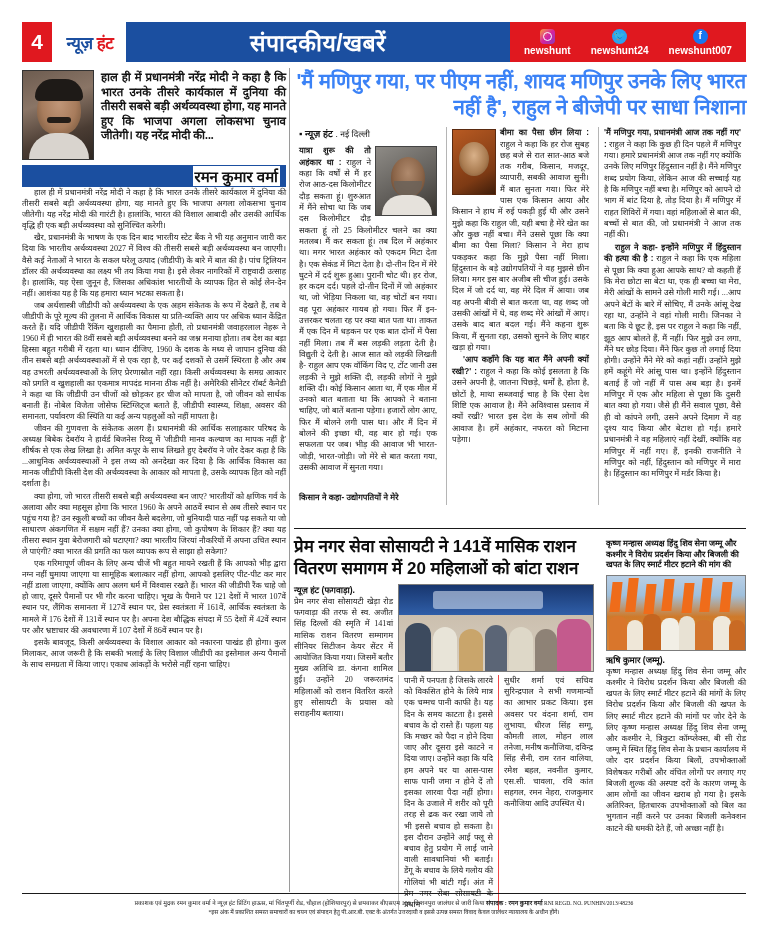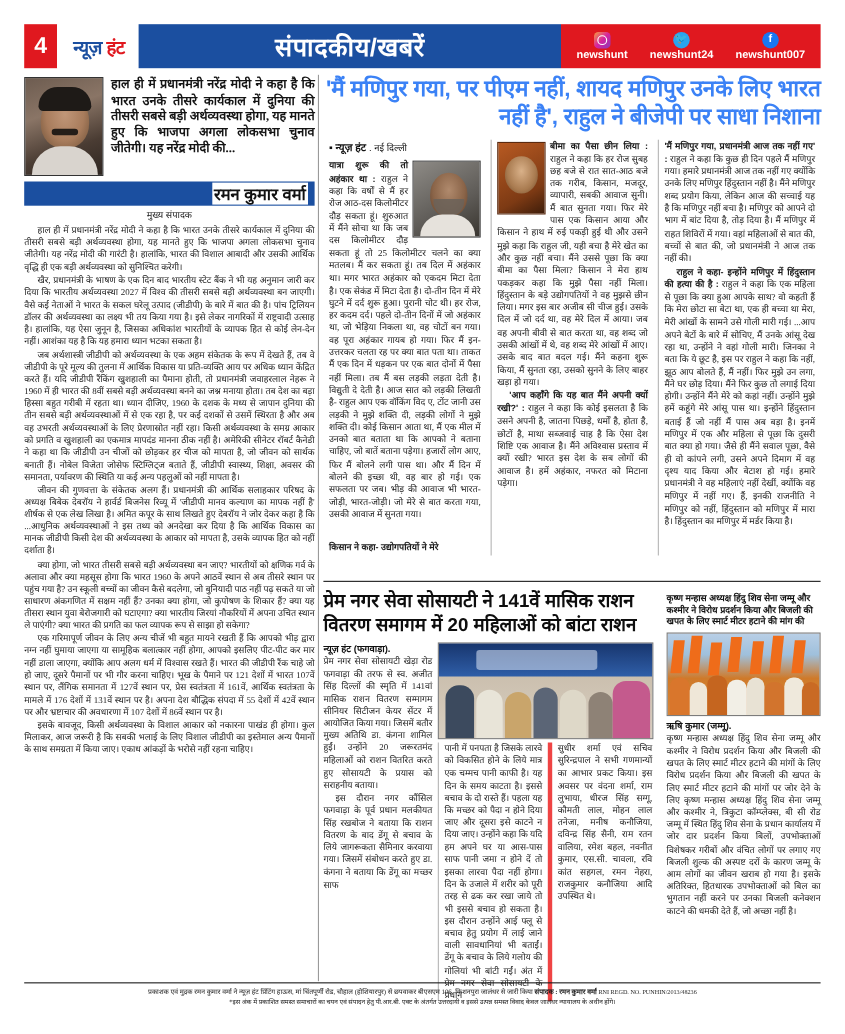--- a/index.html
+++ b/index.html
@@ -290,21 +290,20 @@
     <div class="edit-intro-wrap">
       <div class="edit-photo">
           <span class="hair"></span>
           <span class="mous"></span>
         </div>
       <div class="edit-intro">हाल ही में प्रधानमंत्री नरेंद्र मोदी ने कहा है कि भारत उनके तीसरे कार्यकाल में दुनिया की तीसरी सबसे बड़ी अर्थव्यवस्था होगा, यह मानते हुए कि भाजपा अगला लोकसभा चुनाव जीतेगी। यह नरेंद्र मोदी की...</div>
     </div>
     <div class="byline-bar">
       <span class="byline-name">रमन कुमार वर्मा</span>
     </div>
-    <div class="byline-role">मुख्य संपादक</div>
     <div class="edit-body">
       <p>हाल ही में प्रधानमंत्री नरेंद्र मोदी ने कहा है कि भारत उनके तीसरे कार्यकाल में दुनिया की तीसरी सबसे बड़ी अर्थव्यवस्था होगा, यह मानते हुए कि भाजपा अगला लोकसभा चुनाव जीतेगी। यह नरेंद्र मोदी की गारंटी है। हालांकि, भारत की विशाल आबादी और उसकी आर्थिक वृद्धि ही एक बड़ी अर्थव्यवस्था को सुनिश्चित करेगी।</p>
       <p>खैर, प्रधानमंत्री के भाषण के एक दिन बाद भारतीय स्टेट बैंक ने भी यह अनुमान जारी कर दिया कि भारतीय अर्थव्यवस्था 2027 में विश्व की तीसरी सबसे बड़ी अर्थव्यवस्था बन जाएगी। वैसे कई नेताओं ने भारत के सकल घरेलू उत्पाद (जीडीपी) के बारे में बात की है। पांच ट्रिलियन डॉलर की अर्थव्यवस्था का लक्ष्य भी तय किया गया है। इसे लेकर नागरिकों में राष्ट्रवादी उत्साह है। हालांकि, यह ऐसा जुनून है, जिसका अधिकांश भारतीयों के व्यापक हित से कोई लेन-देन नहीं। आशंका यह है कि यह हमारा ध्यान भटका सकता है।</p>
       <p>जब अर्थशास्त्री जीडीपी को अर्थव्यवस्था के एक अहम संकेतक के रूप में देखते हैं, तब वे जीडीपी के पूरे मूल्य की तुलना में आर्थिक विकास या प्रति-व्यक्ति आय पर अधिक ध्यान केंद्रित करते हैं। यदि जीडीपी रैंकिंग खुशहाली का पैमाना होती, तो प्रधानमंत्री जवाहरलाल नेहरू ने 1960 में ही भारत की 8वीं सबसे बड़ी अर्थव्यवस्था बनने का जश्न मनाया होता। तब देश का बड़ा हिस्सा बहुत गरीबी में रहता था। ध्यान दीजिए, 1960 के दशक के मध्य से जापान दुनिया की तीन सबसे बड़ी अर्थव्यवस्थाओं में से एक रहा है, पर कई दशकों से उसमें स्थिरता है और अब वह उभरती अर्थव्यवस्थाओं के लिए प्रेरणास्रोत नहीं रहा। किसी अर्थव्यवस्था के समग्र आकार को प्रगति व खुशहाली का एकमात्र मापदंड मानना ठीक नहीं है। अमेरिकी सीनेटर रॉबर्ट कैनेडी ने कहा था कि जीडीपी उन चीजों को छोड़कर हर चीज को मापता है, जो जीवन को सार्थक बनाती हैं। नोबेल विजेता जोसेफ स्टिग्लिट्ज बताते हैं, जीडीपी स्वास्थ्य, शिक्षा, अवसर की समानता, पर्यावरण की स्थिति या कई अन्य पहलुओं को नहीं मापता है।</p>
       <p>जीवन की गुणवत्ता के संकेतक अलग हैं। प्रधानमंत्री की आर्थिक सलाहकार परिषद के अध्यक्ष बिबेक देबरॉय ने हार्वर्ड बिजनेस रिव्यू में 'जीडीपी मानव कल्याण का मापक नहीं है' शीर्षक से एक लेख लिखा है। अमित कपूर के साथ लिखते हुए देबरॉय ने जोर देकर कहा है कि ...आधुनिक अर्थव्यवस्थाओं ने इस तथ्य को अनदेखा कर दिया है कि आर्थिक विकास का मानक जीडीपी किसी देश की अर्थव्यवस्था के आकार को मापता है, उसके व्यापक हित को नहीं दर्शाता है।</p>
       <p>क्या होगा, जो भारत तीसरी सबसे बड़ी अर्थव्यवस्था बन जाए? भारतीयों को क्षणिक गर्व के अलावा और क्या महसूस होगा कि भारत 1960 के अपने आठवें स्थान से अब तीसरे स्थान पर पहुंच गया है? उन स्कूली बच्चों का जीवन कैसे बदलेगा, जो बुनियादी पाठ नहीं पढ़ सकते या जो साधारण अंकगणित में सक्षम नहीं हैं? उनका क्या होगा, जो कुपोषण के शिकार हैं? क्या यह तीसरा स्थान युवा बेरोजगारी को घटाएगा? क्या भारतीय जिरयां नौकरियों में अपना उचित स्थान ले पाएंगी? क्या भारत की प्रगति का फल व्यापक रूप से साझा हो सकेगा?</p>
       <p>एक गरिमापूर्ण जीवन के लिए अन्य चीजें भी बहुत मायने रखती हैं कि आपको भीड़ द्वारा नग्न नहीं घुमाया जाएगा या सामूहिक बलात्कार नहीं होगा, आपको इसलिए पीट-पीट कर मार नहीं डाला जाएगा, क्योंकि आप अलग धर्म में विश्वास रखते हैं। भारत की जीडीपी रैंक चाहे जो हो जाए, दूसरे पैमानों पर भी गौर करना चाहिए। भूख के पैमाने पर 121 देशों में भारत 107वें स्थान पर, लैंगिक समानता में 127वें स्थान पर, प्रेस स्वतंत्रता में 161वें, आर्थिक स्वतंत्रता के मामले में 176 देशों में 131वें स्थान पर है। अपना देश बौद्धिक संपदा में 55 देशों में 42वें स्थान पर और भ्रष्टाचार की अवधारणा में 107 देशों में 86वें स्थान पर है।</p>
       <p>इसके बावजूद, किसी अर्थव्यवस्था के विशाल आकार को नकारना पाखंड ही होगा। कुल मिलाकर, आज जरूरी है कि सबकी भलाई के लिए विशाल जीडीपी का इस्तेमाल अन्य पैमानों के साथ समग्रता में किया जाए। एकाध आंकड़ों के भरोसे नहीं रहना चाहिए।</p>
     </div>
   </div>
@@ -353,40 +352,39 @@
     <div class="bottom-left">
       <div class="b-head">प्रेम नगर सेवा सोसायटी ने 141वें मासिक राशन वितरण समागम में 20 महिलाओं को बांटा राशन</div>
       <div style="display:flex; margin-top:4px;">
         <div style="width:104px; padding:0 5px 0 0;">
           <div class="b-dateline">
             <span>न्यूज़ हंट</span>
             <span>(फगवाड़ा).</span>
           </div>
           <div class="b-body">
             <p>प्रेम नगर सेवा सोसायटी खेड़ा रोड फगवाड़ा की तरफ से स्व. अजीत सिंह दिल्लों की स्मृति में 141वां मासिक राशन वितरण सम्मागम सीनियर सिटीजन केयर सेंटर में आयोजित किया गया। जिसमें बतौर मुख्य अतिथि डा. कंगना शामिल हुईं। उन्होंने 20 जरूरतमंद महिलाओं को राशन वितरित करते हुए सोसायटी के प्रयास को सराहनीय बताया।</p>
-            <p class="ind">इस दौरान नगर कौंसिल फगवाड़ा के पूर्व प्रधान मलकीयत सिंह रखबोज ने बताया कि राशन वितरण के बाद डेंगू से बचाव के लिये जागरूकता सैमिनार करवाया गया। जिसमें संबोधन करते हुए डा. कंगना ने बताया कि डेंगू का मच्छर साफ</p>
           </div>
         </div>
         <div style="width:202px;">
           <div class="ration-photo">
             <span class="person" style="left:6px;width:26px;height:48px;background:#3c4a5e;"></span>
             <span class="person" style="left:34px;width:24px;height:44px;background:#e8e4d8;"></span>
             <span class="person" style="left:60px;width:24px;height:42px;background:#c9a56b;"></span>
             <span class="person" style="left:86px;width:22px;height:46px;background:#5b6576;"></span>
             <span class="person" style="left:110px;width:24px;height:44px;background:#ded8c8;"></span>
             <span class="person" style="left:136px;width:22px;height:42px;background:#8e8276;"></span>
             <span class="person" style="left:158px;width:34px;height:52px;background:#c45a8d;"></span>
             <span style="position:absolute;left:0;top:0;width:100%;height:30px;background:linear-gradient(180deg,#18366e,#2f5ea8);"></span>
             <span style="position:absolute;left:34px;top:6px;width:110px;height:18px;background:#dfe8f5;opacity:.55;border-radius:3px;"></span>
           </div>
           <div style="display:flex;">
             <div style="width:100px;padding:0 5px;border-left:1px solid #b5b5b5;">
               <div class="b-body">पानी में पनपता है जिसके लारवे को विकसित होने के लिये मात्र एक चम्मच पानी काफी है। यह दिन के समय काटता है। इससे बचाव के दो रास्ते हैं। पहला यह कि मच्छर को पैदा न होने दिया जाए और दूसरा इसे काटने न दिया जाए। उन्होंने कहा कि यदि हम अपने घर या आस-पास साफ पानी जमा न होने दें तो इसका लारवा पैदा नहीं होगा। दिन के उजाले में शरीर को पूरी तरह से ढक कर रखा जाये तो भी इससे बचाव हो सकता है। इस दौरान उन्होंने आई फ्लू से बचाव हेतु प्रयोग में लाई जाने वाली सावधानियां भी बताईं। डेंगू के बचाव के लिये गलोय की गोलियां भी बांटी गईं। अंत में प्रेम नगर सेवा सोसायटी के प्रधान</div>
             </div>
-            <div style="width:100px;padding:0 5px;border-left:4px solid #ef4444;">
+            <div style="width:100px;padding:0 5px;border-left:1px solid #ef4444;">
               <div class="b-body">सुधीर शर्मा एवं सचिव सुरिन्द्रपाल ने सभी गणमान्यों का आभार प्रकट किया। इस अवसर पर वंदना शर्मा, राम लुभाया, धीरज सिंह सग्गू, कौमती लाल, मोहन लाल तनेजा, मनीष कनौजिया, दविन्द्र सिंह सैनी, राम रतन वालिया, रमेश बहल, नवनीत कुमार, एस.सी. चावला, रवि कांत सहगल, रमन नेहरा, राजकुमार कनौजिया आदि उपस्थित थे।</div>
             </div>
           </div>
         </div>
       </div>
     </div>
 
     <div class="bottom-right">
       <div class="b-kicker">कृष्ण मन्हास अध्यक्ष हिंदु शिव सेना जम्मू और कश्मीर ने विरोध प्रदर्शन किया और बिजली की खपत के लिए स्मार्ट मीटर हटाने की मांग की</div>
       <div class="protest-photo">

